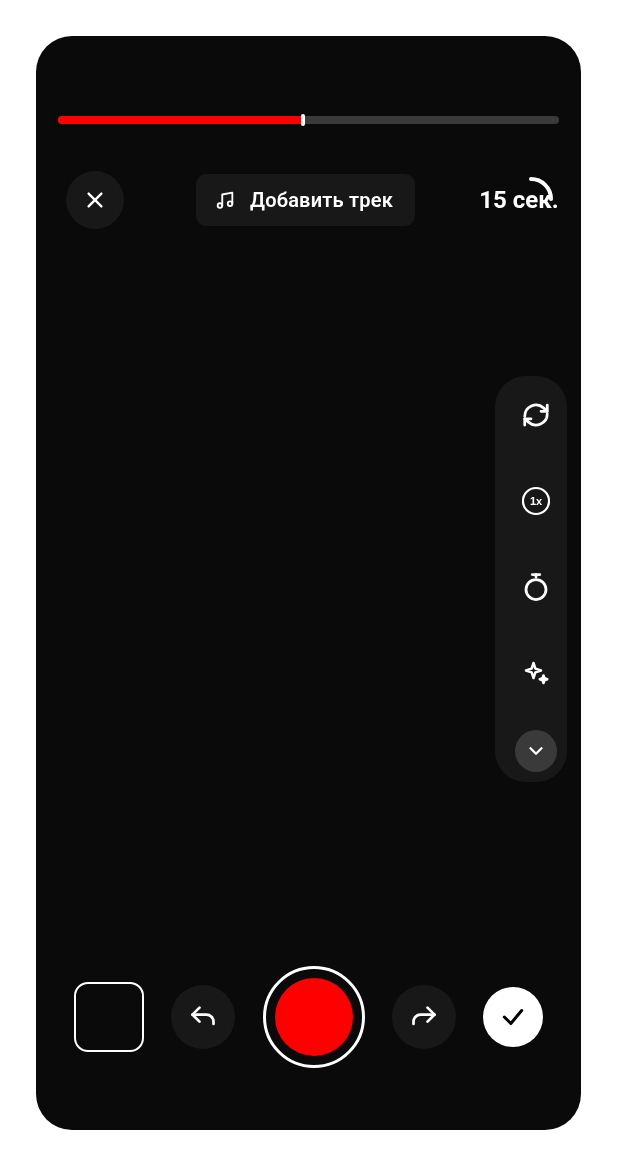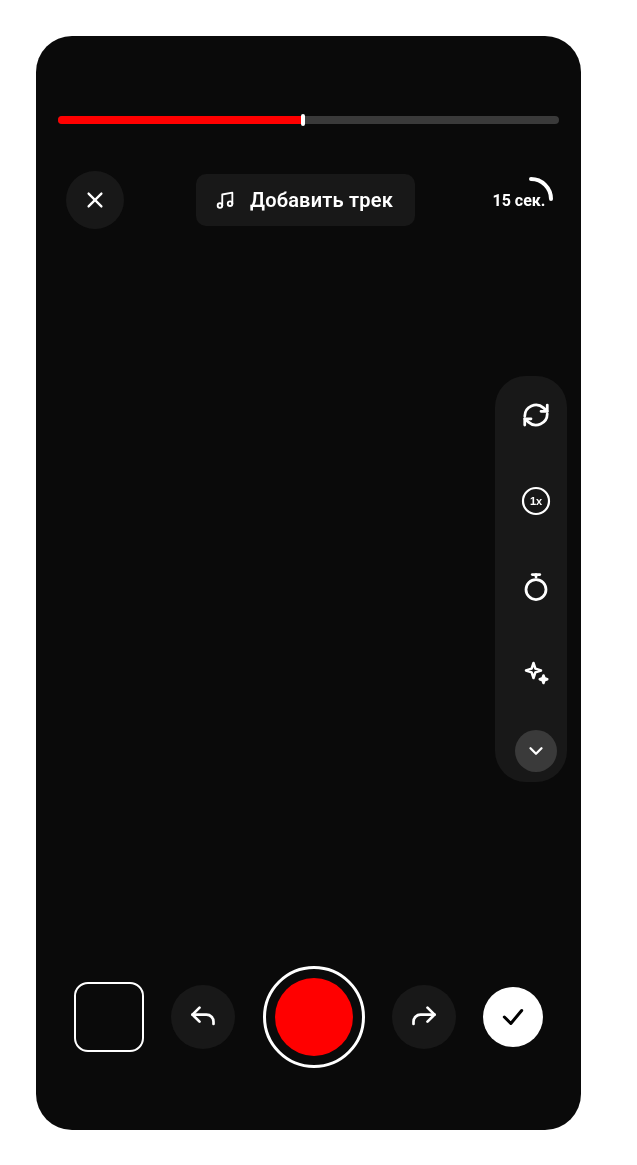--- a/index.html
+++ b/index.html
@@ -105,21 +105,21 @@
   .duration-arc {
     position: absolute;
     top: 4px;
     right: -4px;
     width: 48px;
     height: 48px;
   }
   .duration-label {
     position: relative;
     color: #fff;
-    font-size: 16px;
+    font-size: 24px;
     font-weight: 700;
     z-index: 2;
     white-space: nowrap;
   }
 
   
   .side-toolbar {
     position: absolute;
     right: 14px;
     top: 340px;

